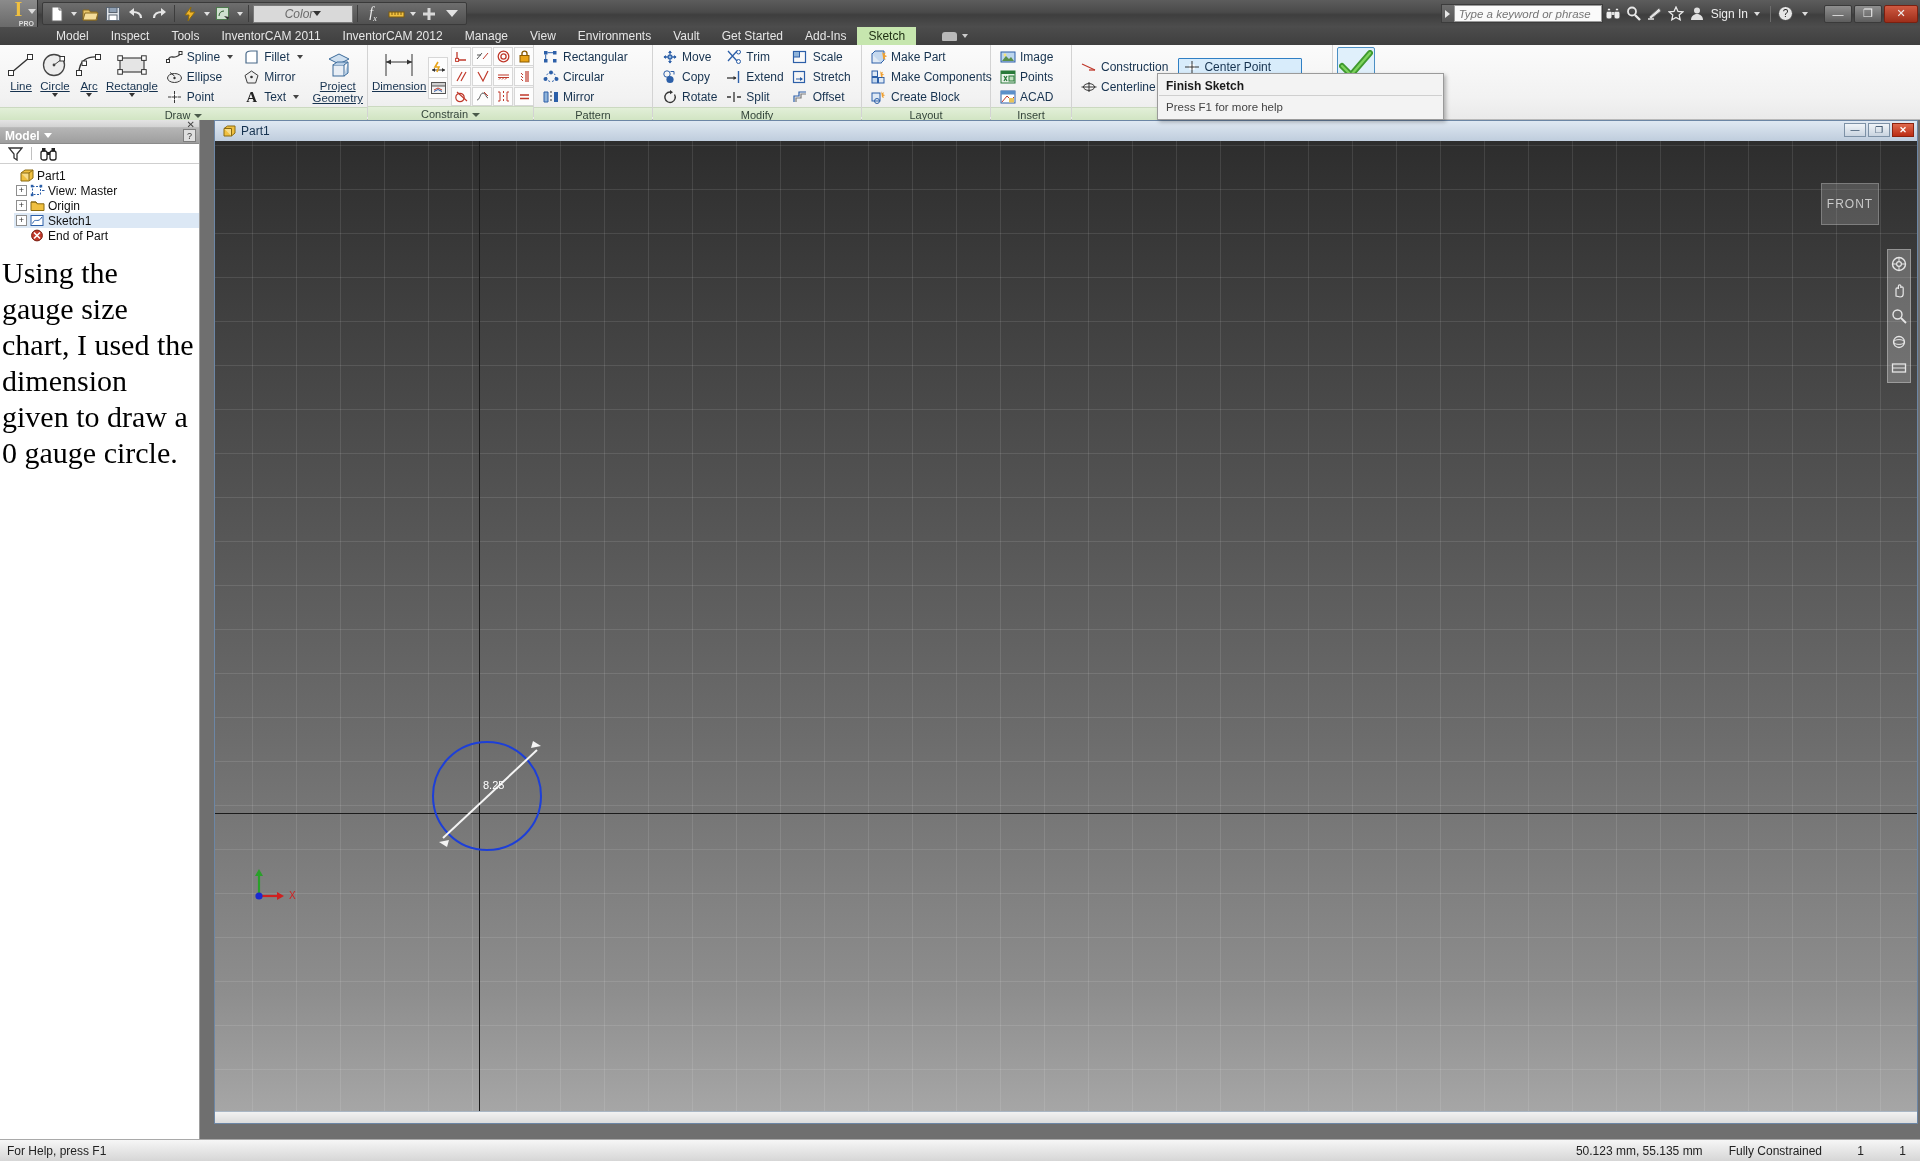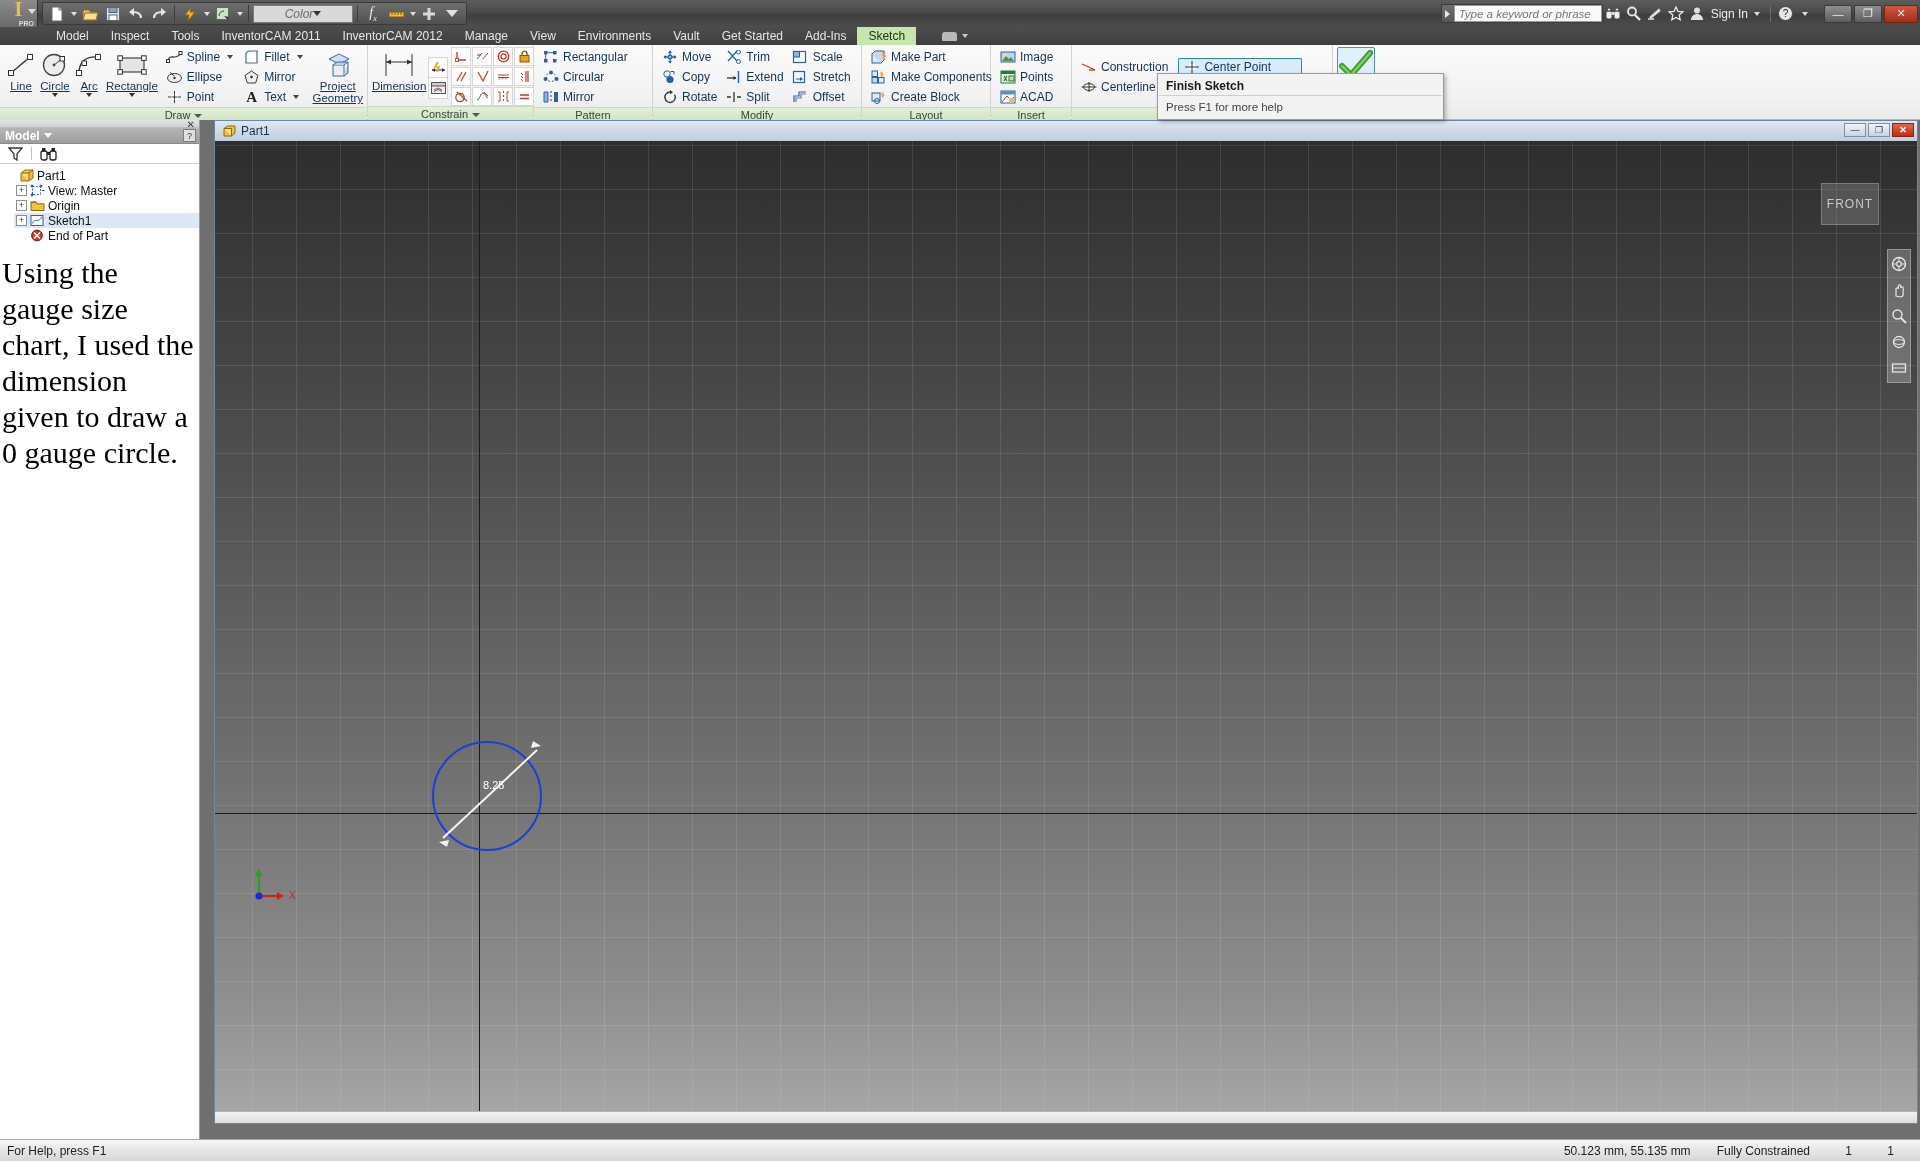--- a/index.html
+++ b/index.html
@@ -226,21 +226,21 @@
   .hscroll{ height:12px;background:linear-gradient(to bottom,#f2f2f2,#dcdcdc);border-top:1px solid #a9b6c4;}
 
   
   .statusbar{
     position:absolute; left:0; bottom:0; width:1920px; height:22px;
     background:linear-gradient(to bottom,#f6f6f6,#d6d6d6);
     border-top:1px solid #a9a9a9;
     display:flex;align-items:center;font-size:12px;color:#222;
   }
   .sb-left{ padding-left:7px; }
-  .sb-right{ margin-left:auto; display:flex; align-items:center; gap:26px; padding-right:26px; }
+  .sb-right{ margin-left:auto; display:flex; align-items:center; gap:26px; padding-right:14px; }
   .sb-num{ min-width:16px;text-align:right; }
 
   svg{ display:block; }
 </style>
 </head>
 <body>
 
 <div class="titlebar">
   <div class="app-logo">
     <span class="i-glyph">I</span>

